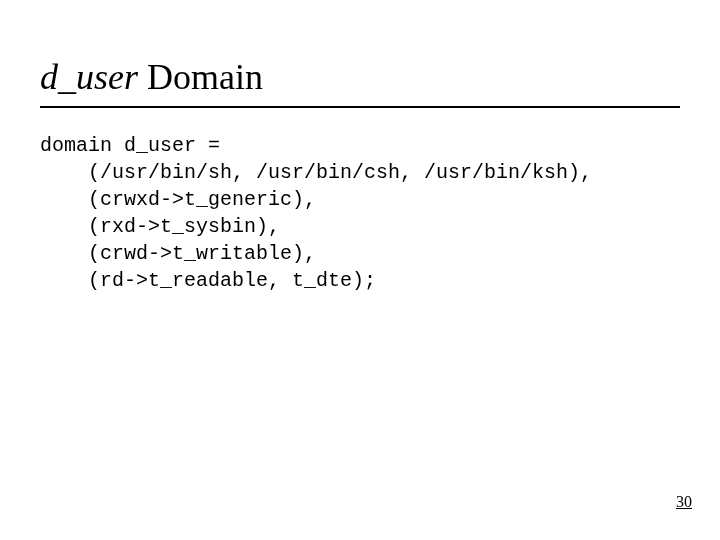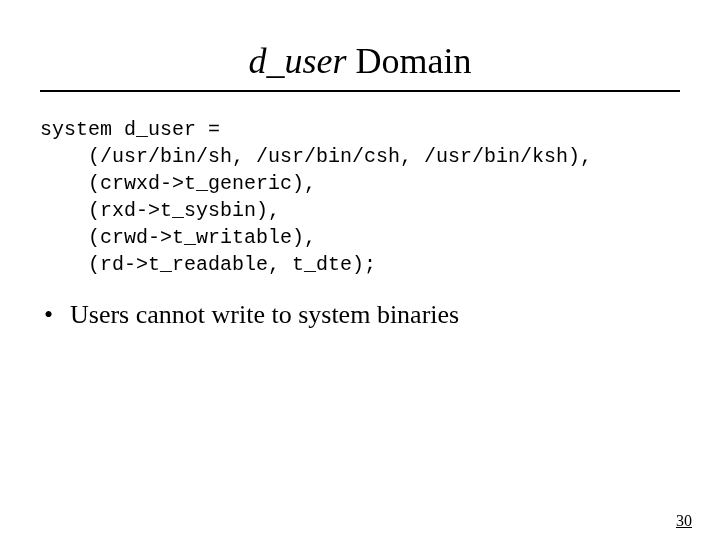--- a/index.html
+++ b/index.html
@@ -10,24 +10,25 @@
     body {
       width: 720px;
       height: 540px;
       background: #ffffff;
       font-family: "Times New Roman", Times, serif;
       color: #000000;
       position: relative;
       padding: 40px 40px 30px 40px;
     }
     .title {
-      text-align: center;
+      text-align: left;
       font-size: 36px;
       font-weight: normal;
       margin-bottom: 8px;
+      margin-top: 16px;
     }
     .title .italic {
       font-style: italic;
     }
     .rule {
       border: none;
       border-top: 2px solid #000000;
       margin: 0 0 24px 0;
     }
     .code-block {
@@ -49,39 +50,38 @@
       margin-bottom: 6px;
     }
     .bullets li::before {
       content: "•";
       position: absolute;
       left: 0;
       top: 0;
     }
     .page-number {
       position: absolute;
-      bottom: 10px;
+      bottom: 29px;
       right: 28px;
       font-size: 16px;
       text-decoration: underline;
     }
   </style>
 </head>
 <body>
 
 <h1 class="title">
   <span class="italic">d_user</span><span> Domain</span>
 </h1>
 
 <hr class="rule">
 
-<div class="code-block"><span>system d_user =</span>
+<div class="code-block"><span>domain d_user =</span>
 <span>    (/usr/bin/sh, /usr/bin/csh, /usr/bin/ksh),</span>
 <span>    (crwxd-&gt;t_generic),</span>
 <span>    (rxd-&gt;t_sysbin),</span>
 <span>    (crwd-&gt;t_writable),</span>
 <span>    (rd-&gt;t_readable, t_dte);</span></div>
 
 <ul class="bullets">
-  <li>Users cannot write to system binaries</li>
 </ul>
 
 <div class="page-number">30</div>
 
 </body></html>

